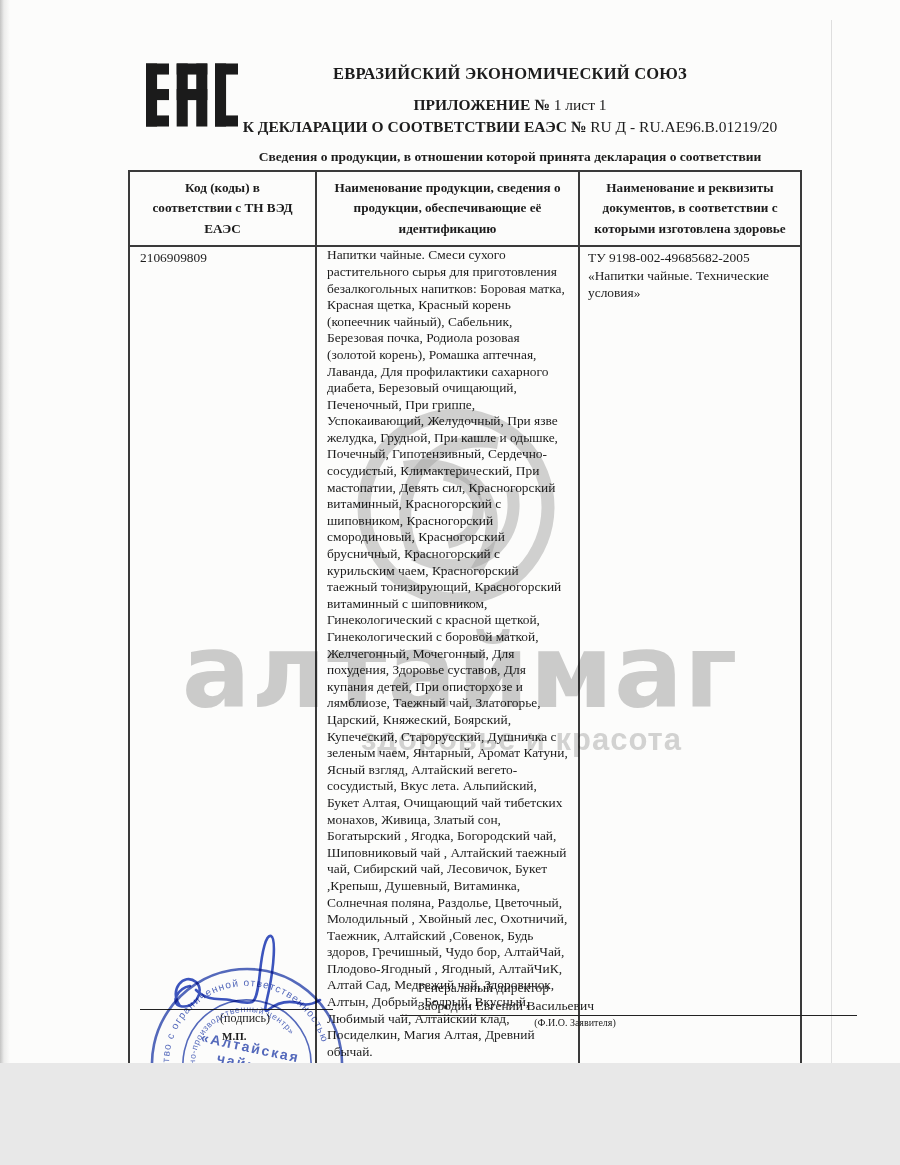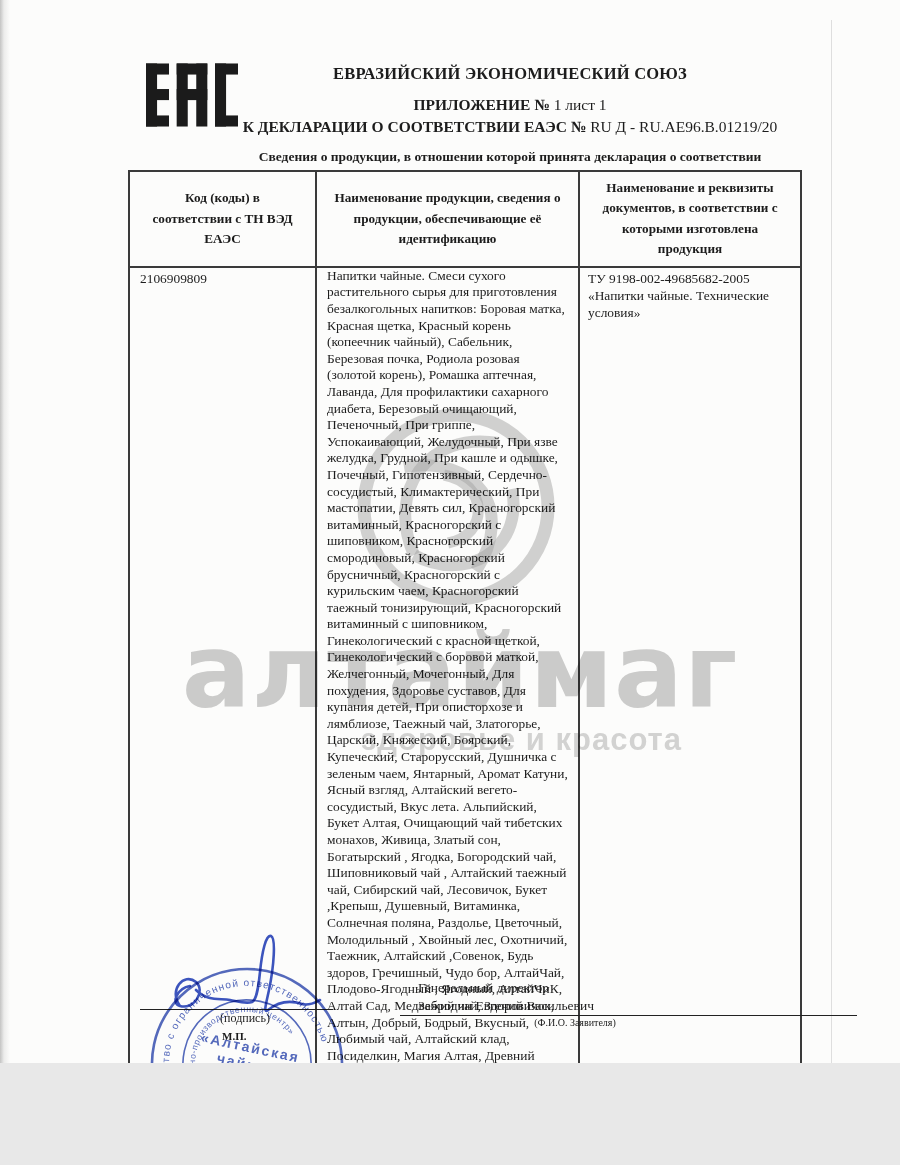--- a/index.html
+++ b/index.html
@@ -101,21 +101,21 @@
   <table class="doc">
     <colgroup>
         <col style="width:187px">
         <col style="width:263px">
         <col style="width:222px">
       </colgroup>
     <tbody>
         <tr>
       <th>Код (коды) в соответствии с ТН ВЭД ЕАЭС</th>
       <th>Наименование продукции, сведения о продукции, обеспечивающие её идентификацию</th>
-      <th>Наименование и реквизиты документов, в соответствии с которыми изготовлена продукция</th>
+      <th>Наименование и реквизиты документов, в соответствии с которыми изготовлена здоровье</th>
     </tr>
     <tr>
       <td class="code-cell">2106909809</td>
       <td class="desc-cell">Напитки чайные. Смеси сухого растительного сырья для приготовления безалкогольных напитков: Боровая матка, Красная щетка, Красный корень (копеечник чайный), Сабельник, Березовая почка, Родиола розовая (золотой корень), Ромашка аптечная, Лаванда, Для профилактики сахарного диабета, Березовый очищающий, Печеночный, При гриппе, Успокаивающий, Желудочный, При язве желудка, Грудной, При кашле и одышке, Почечный, Гипотензивный, Сердечно-сосудистый, Климактерический, При мастопатии, Девять сил, Красногорский витаминный, Красногорский с шиповником, Красногорский смородиновый, Красногорский брусничный, Красногорский с курильским чаем, Красногорский таежный тонизирующий, Красногорский витаминный с шиповником, Гинекологический с красной щеткой, Гинекологический с боровой маткой, Желчегонный, Мочегонный, Для похудения, Здоровье суставов, Для купания детей, При описторхозе и лямблиозе, Таежный чай, Златогорье, Царский, Княжеский, Боярский, Купеческий, Старорусский, Душничка с зеленым чаем, Янтарный, Аромат Катуни, Ясный взгляд, Алтайский вегето-сосудистый, Вкус лета. Альпийский, Букет Алтая, Очищающий чай тибетских монахов, Живица, Златый сон, Богатырский , Ягодка, Богородский чай, Шиповниковый чай , Алтайский таежный чай, Сибирский чай, Лесовичок, Букет ,Крепыш, Душевный, Витаминка, Солнечная поляна, Раздолье, Цветочный, Молодильный , Хвойный лес, Охотничий, Таежник, Алтайский ,Совенок, Будь здоров, Гречишный, Чудо бор, АлтайЧай, Плодово-Ягодный , Ягодный, АлтайЧиК, Алтай Сад, Медвежий чай, Здоровичок, Алтын, Добрый, Бодрый, Вкусный, Любимый чай, Алтайский клад, Посиделкин, Магия Алтая, Древний обычай.</td>
       <td class="docs-cell">ТУ 9198-002-49685682-2005 «Напитки чайные. Технические условия»</td>
     </tr>
   </tbody>
     </table>
 
   <div class="wm wm-logo">

